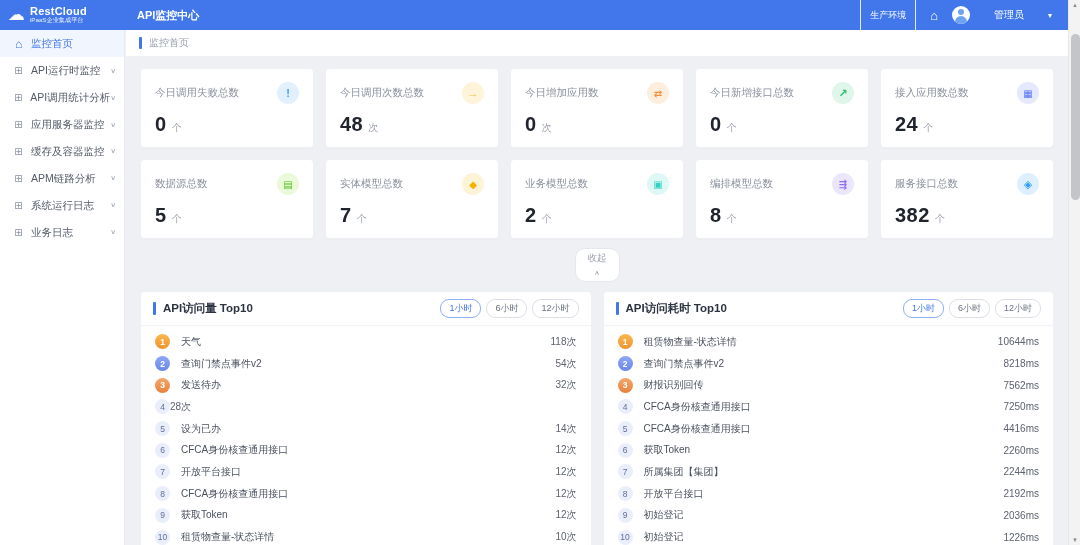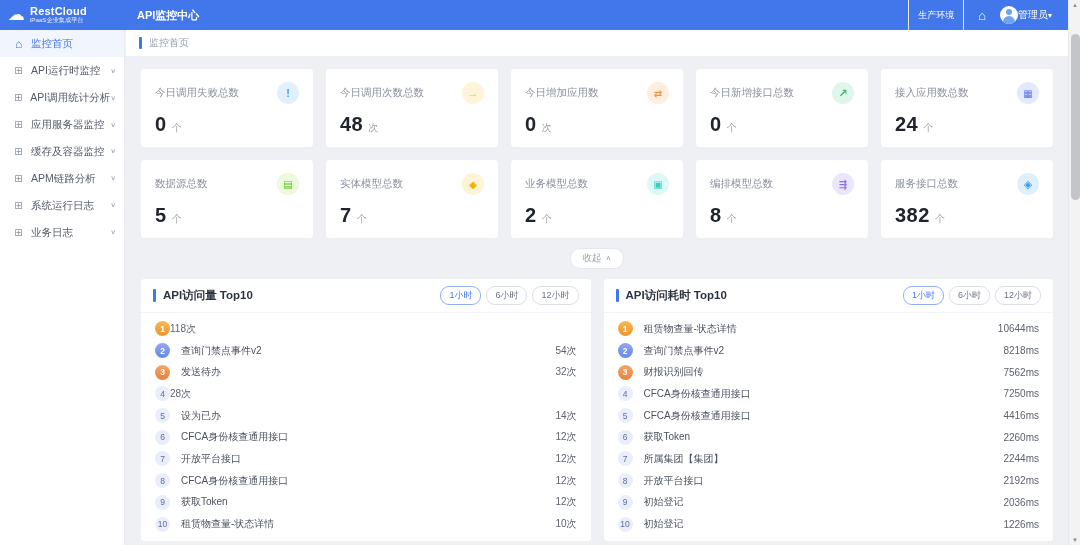--- a/index.html
+++ b/index.html
@@ -10,21 +10,21 @@
   .topbar { position:absolute; top:0; left:0; width:1068px; height:30px; background:#4177ea; display:flex; align-items:center; color:#fff; z-index:5; }
   .logo-wrap { width:125px; display:flex; align-items:center; padding-left:8px; gap:5px; }
   .cloud-glyph { font-size:17px; line-height:1; color:#fff; }
   .logo-text { display:flex; flex-direction:column; line-height:1.05; }
   .logo-title { font-size:11px; font-weight:bold; letter-spacing:.2px; }
   .logo-sub { font-size:6.5px; opacity:.9; transform:scale(.95); transform-origin:left; }
   .app-title { font-size:11px; margin-left:12px; font-weight:600; }
   .topbar-right { margin-left:auto; display:flex; align-items:center; gap:14px; padding-right:16px; }
   .env-pill { border:1px solid rgba(255,255,255,.85); border-radius:9px; font-size:9px; padding:18px 9px; cursor:pointer; }
   .home-glyph { font-size:13px; cursor:pointer; }
-  .user-wrap { display:flex; align-items:center; gap:0; cursor:pointer; }
+  .user-wrap { display:flex; align-items:center; gap:24px; cursor:pointer; }
   .avatar { width:18px; height:18px; border-radius:50%; background:#fff; position:relative; overflow:hidden; }
   .avatar::before { content:""; position:absolute; top:3px; left:6px; width:6px; height:6px; border-radius:50%; background:#6ea3f2; }
   .avatar::after { content:""; position:absolute; top:10px; left:3px; width:12px; height:8px; border-radius:6px 6px 0 0; background:#6ea3f2; }
   .user-name { font-size:10px; }
   .caret-down { font-size:8px; }
 
   
   .sidebar { position:absolute; top:30px; left:0; width:125px; bottom:0; background:#fff; border-right:1px solid #e9ebf0; }
   .side-item { height:27px; display:flex; align-items:center; padding:0 8px 0 13px; font-size:10.5px; color:#545b66; cursor:pointer; }
   .si-icon { font-size:10px; color:#8b93a3; margin-right:7px; width:11px; text-align:center; }
@@ -44,21 +44,21 @@
   .cards-grid { display:grid; grid-template-columns:repeat(5,1fr); gap:11px; margin:12px 14px 0; }
   .card { background:#fff; border:1px solid #eef0f3; border-radius:4px; height:80px; padding:13px 14px 0; box-shadow:0 1px 2px rgba(30,40,60,.02); }
   .card-top { display:flex; align-items:center; justify-content:space-between; }
   .card-label { font-size:10.5px; color:#8b919d; }
   .card-icon { width:22px; height:22px; border-radius:50%; display:flex; align-items:center; justify-content:center; font-size:11px; font-weight:bold; }
   .card-val { margin-top:9px; display:flex; align-items:baseline; gap:5px; }
   .card-num { font-size:20px; font-weight:bold; color:#20242c; letter-spacing:.5px; }
   .card-unit { font-size:10px; color:#9aa1ac; }
 
   .collapse-wrap { display:flex; justify-content:center; margin-top:9px; }
-  .collapse-btn { background:#fff; border:1px solid #e4e7ed; border-radius:10px; font-size:9.5px; color:#9aa1ac; padding:3px 12px; cursor:pointer; display:flex; align-items:center; gap:4px; }
+  .collapse-btn { background:#fff; border:1px solid #e4e7ed; border-radius:10px; font-size:9.5px; color:#9aa1ac; padding:3px 12px; cursor:pointer; display:flex; align-items:center; gap:4px;flex-direction:column; }
   .collapse-btn .up { font-size:8px; transform:scaleY(.8); }
 
   .panels-grid { display:grid; grid-template-columns:1fr 1fr; gap:11px; margin:9px 14px 0; }
   .panel { background:#fff; border:1px solid #eef0f3; border-radius:4px; height:264px; overflow:hidden; }
   .panel-head { height:34px; display:flex; align-items:center; padding:0 12px; border-bottom:1px solid #f2f3f6; }
   .ph-bar { width:3px; height:13px; background:#4177ea; border-radius:1px; margin-right:7px; }
   .ph-title { font-size:11.5px; color:#2c3340; font-weight:600; flex:1; }
   .tabs { display:flex; gap:5px; }
   .tab { font-size:9px; color:#6b7280; border:1px solid #dcdfe6; border-radius:9px; padding:2px 8px; cursor:pointer; background:#fff; }
   .tab.active { color:#4177ea; border-color:#8fb0f5; }
@@ -304,20 +304,21 @@
 
             <span class="tab">6小时</span>
 
             <span class="tab">12小时</span>
           </span>
       </div>
       <div class="rows">
 
           <div class="trow">
             <span class="rank gold">1</span>
+            <span class="rname">天气</span>
             <span class="rval">118次</span>
           </div>
 
           <div class="trow">
             <span class="rank silver">2</span>
             <span class="rname">查询门禁点事件v2</span>
             <span class="rval">54次</span>
           </div>
 
           <div class="trow">

